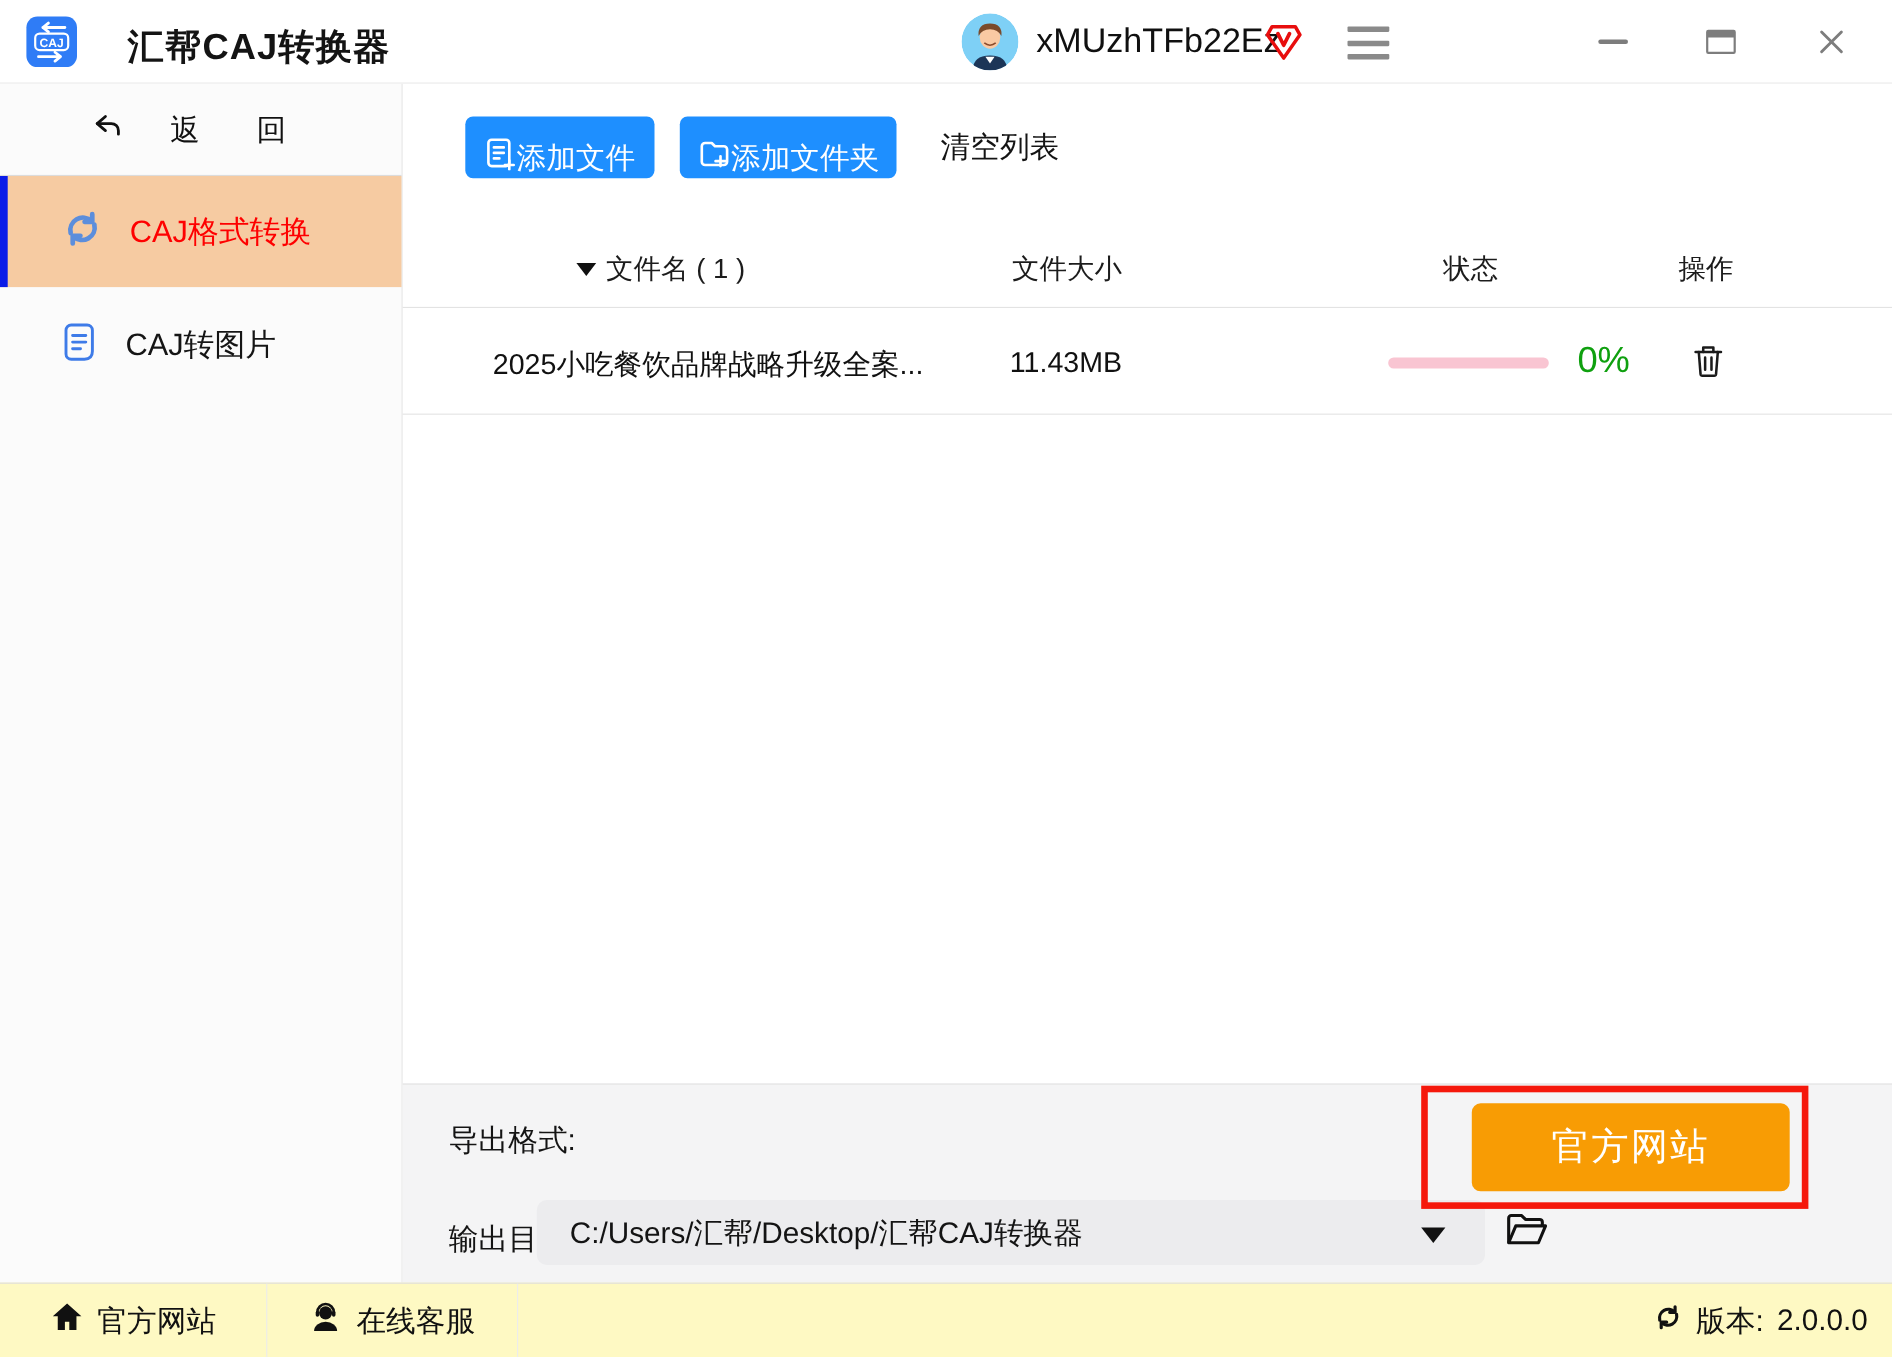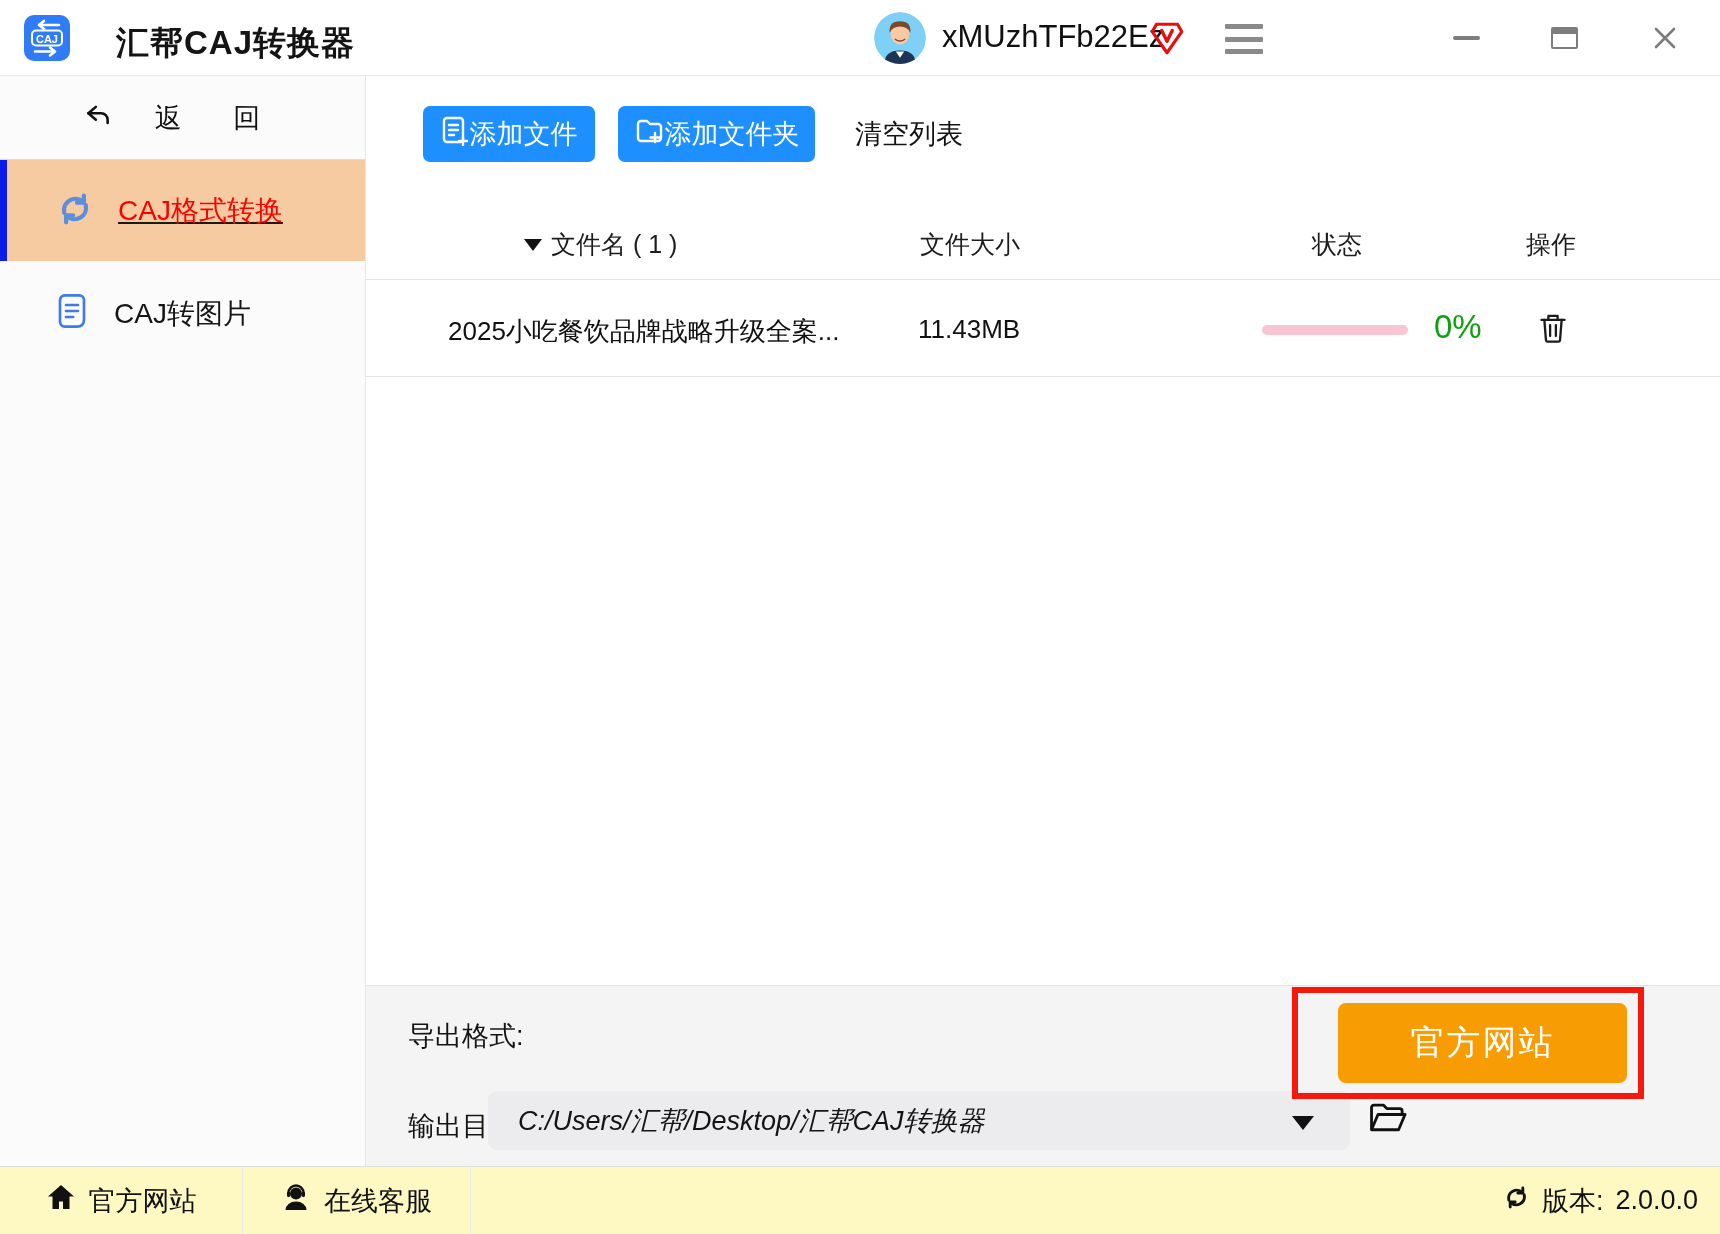--- a/index.html
+++ b/index.html
@@ -18,27 +18,27 @@
   .menu-btn i { display:block; height:5px; background:#8a8a8a; border-radius:1px; }
   .win-btn { position:absolute; top:16px; width:44px; height:44px; display:flex; align-items:center; justify-content:center; cursor:pointer; }
   .btn-min { left:1444px; } .btn-max { left:1542px; } .btn-close { left:1643px; }
   .min-glyph { width:27px; height:4px; background:#7d7d7d; border-radius:2px; }
   .max-glyph { width:27px; height:22px; border:2.5px solid #7d7d7d; border-top:7px solid #7d7d7d; border-radius:2px; }
 
   
   .sidebar { position:absolute; left:0; top:76px; width:366px; height:1090px; background:#FBFBFB; border-right:1px solid #e7e7e7; }
   .back-row { height:84px; display:flex; align-items:center; justify-content:center; gap:20px; border-bottom:1px solid #dcdcdc; cursor:pointer; }
   .back-label { font-size:27px; letter-spacing:22px; text-indent:22px; color:#111; }
-  .nav-active { position:relative; height:101px; background:#F6CBA2; display:flex; align-items:center; padding-left:56px; gap:24px; cursor:pointer;text-decoration:underline; }
+  .nav-active { position:relative; height:101px; background:#F6CBA2; display:flex; align-items:center; padding-left:56px; gap:24px; cursor:pointer; }
   .active-bar { position:absolute; left:0; top:0; width:7px; height:100%; background:#0B1BE8; }
   .nav-active .label { color:#FE0000; font-size:28px; }
   .nav-item { height:78px; margin-top:14px; display:flex; align-items:center; padding-left:56px; gap:26px; font-size:28px; color:#151515; cursor:pointer; }
 
   
-  .btn-primary { position:absolute; top:106px; height:56px; background:#1E8FFF; color:#fff; border-radius:7px; display:flex; align-items:center; justify-content:center; gap:1px; font-size:27px; cursor:pointer; border:none; }
+  .btn-primary { position:absolute; top:106px; height:56px; background:#1E8FFF; color:#fff; border-radius:7px; display:flex; align-items:flex-end; justify-content:center; gap:1px; font-size:27px; cursor:pointer; border:none; }
   .btn-add-file { left:423px; width:172px; }
   .btn-add-folder { left:618px; width:197px; }
   .clear-list { position:absolute; left:855px; top:106px; height:56px; display:flex; align-items:center; font-size:27px; color:#141414; cursor:pointer; }
 
   
   .th { position:absolute; top:228px; font-size:25px; color:#1c1c1c; }
   .th-filename { left:524px; display:flex; align-items:center; gap:9px; cursor:pointer; }
   .sort-caret { width:0; height:0; border-left:9px solid transparent; border-right:9px solid transparent; border-top:12px solid #111; }
   .th-size { left:920px; } .th-status { left:1312px; } .th-action { left:1526px; }
   .hdivider { position:absolute; left:366px; width:1354px; height:1px; background:#e3e3e3; }
@@ -49,21 +49,21 @@
   .percent { position:absolute; left:1434px; top:308px; font-size:33px; color:#0FA00F; }
   .trash-btn { position:absolute; left:1538px; top:311px; width:32px; height:36px; cursor:pointer; }
 
   
   .bottom-panel { position:absolute; left:366px; top:985px; width:1354px; height:181px; background:#F4F4F5; border-top:1px solid #e2e2e2; }
   .form-label { position:absolute; font-size:27px; color:#141414; }
   .lbl-format { left:408px; top:1018px; }
   .lbl-output { left:408px; top:1108px; }
   .select-format { position:absolute; left:490px; top:1003px; width:496px; height:57px; background:#fff; border:2px solid #dedee2; border-radius:9px; display:flex; align-items:center; justify-content:space-between; padding:0 22px 0 30px; cursor:pointer; }
   .select-format .value { font-size:30px; color:#3C4656; }
-  .output-combo { position:absolute; left:488px; top:1091px; width:862px; height:59px; background:#ECECEE; border-radius:9px; display:flex; align-items:center; padding:0 58px 0 30px; cursor:pointer;font-style:italic; }
+  .output-combo { position:absolute; left:488px; top:1091px; width:862px; height:59px; background:#ECECEE; border-radius:9px; display:flex; align-items:center; padding:0 58px 0 30px; cursor:pointer; }
   .output-combo .value { font-size:27px; color:#141414; white-space:nowrap; overflow:hidden; }
   .combo-caret { position:absolute; right:36px; top:25px; width:0; height:0; border-left:11px solid transparent; border-right:11px solid transparent; border-top:14px solid #111; }
   .folder-btn { position:absolute; left:1368px; top:1100px; width:40px; height:36px; cursor:pointer; }
   .start-highlight { position:absolute; left:1292px; top:987px; width:352px; height:112px; border:6px solid #F5180C; z-index:3; }
   .start-btn { position:absolute; left:1338px; top:1003px; width:289px; height:80px; background:#F89C04; border:none; border-radius:8px; color:#fff; font-size:34px; display:flex; align-items:center; justify-content:center; cursor:pointer; z-index:4; letter-spacing:2px; }
 
   
   .footer { position:absolute; left:0; top:1166px; width:1720px; height:68px; background:#fef9c3; border-top:1px solid #ddd; display:flex; align-items:center; }
   .footer-cell { height:100%; display:flex; align-items:center; justify-content:center; gap:13px; font-size:27px; color:#111; border-right:1px solid #ececec; cursor:pointer; }
   .cell-site { width:243px; } .cell-support { width:228px; }

